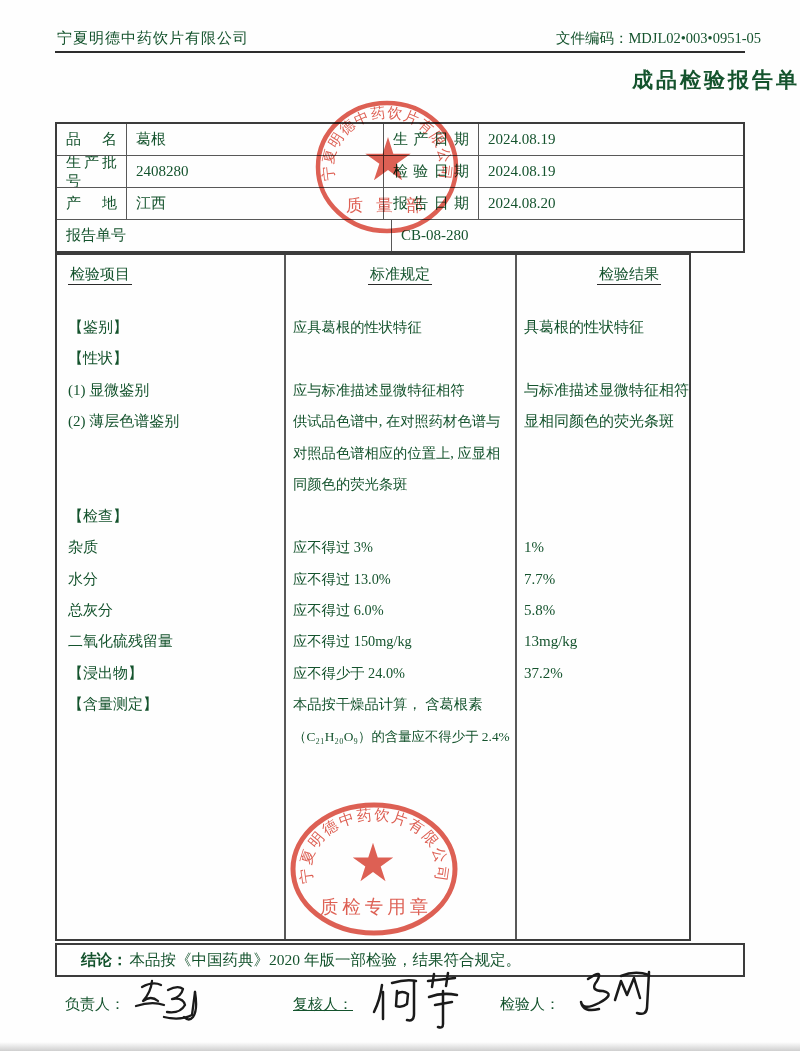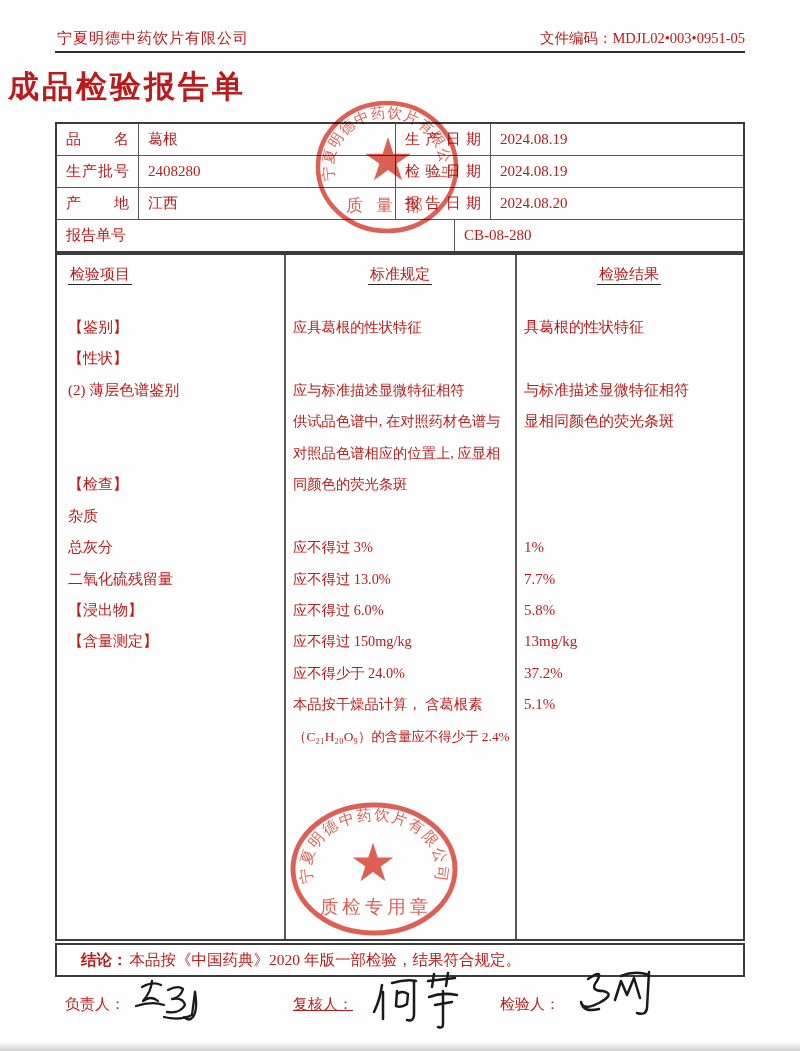--- a/index.html
+++ b/index.html
@@ -1,41 +1,41 @@
 <!DOCTYPE html>
 <html><head>
 <meta charset="utf-8">
 <style>
   html,body { margin:0; padding:0; background:#ffffff; }
   .page {
     position:relative; width:800px; height:1051px; margin:0 auto;
     background:#fefefe; overflow:hidden;
-    font-family:"Liberation Serif","DejaVu Serif",serif; color:#b91c1c;
+    font-family:"Liberation Serif","DejaVu Serif",serif; color:#14532d;
   }
   
   .hdr-left  { position:absolute; left:57px;  top:29px; font-size:15px; letter-spacing:1px; }
-  .hdr-right { position:absolute; right:55px; top:29px; font-size:14.5px; }
+  .hdr-right { position:absolute; right:39px; top:29px; font-size:14.5px; }
   .hdr-rule  { position:absolute; left:55px; right:55px; top:51px; height:2px; background:#2d2d2d; }
-  .title { position:absolute; left:8px; right:0; top:66px; text-align:left;
-           font-size:31px; font-weight:bold; letter-spacing:3px; }
+  .title { position:absolute; left:8px; right:0; top:66px; text-align:right;
+           font-size:21px; font-weight:bold; letter-spacing:3px; }
   
   .info { position:absolute; left:55px; top:122px; width:690px; box-sizing:border-box;
           border:2px solid #3c3c3c; }
   .irow { display:flex; height:31px; border-bottom:1.5px solid #585858; }
   .irow:last-child { border-bottom:none; }
   .icell { box-sizing:border-box; border-right:1.5px solid #585858; display:flex;
            align-items:center; padding:0 9px; font-size:15px; overflow:hidden; }
   .icell.last { border-right:none; flex:1; }
-  .w-l-label { width:82px; }
+  .w-l-label { width:70px; }
   .w-l-value { width:257px; }
   .w-r-label { width:95px; }
-  .w-rep     { width:398px; }
+  .w-rep     { width:335px; }
   .jl { display:inline-block; width:100%; text-align:justify; text-align-last:justify; }
   
-  .main { position:absolute; left:55px; top:253px; width:690px; height:688px;
+  .main { position:absolute; left:55px; top:253px; width:636px; height:688px;
           box-sizing:border-box; border:2px solid #3c3c3c; }
   .vdiv { position:absolute; top:0; bottom:0; width:1.5px; background:#585858; }
   .v1 { left:227px; } .v2 { left:458px; }
   .mhead { position:absolute; top:10px; font-size:15px; }
   .mhead span { border-bottom:1.2px solid #2a2a2a; padding:0 2px 2px 2px; }
   .h1 { left:11px; }
   .h2 { left:227px; width:232px; text-align:center; }
   .h3 { left:458px; width:228px; text-align:center; }
   .mcol { position:absolute; top:57px; }
   .c1 { left:11px;  width:212px; }
@@ -117,25 +117,27 @@
   <div class="main">
     <div class="vdiv v1"></div>
     <div class="vdiv v2"></div>
     <div class="mhead h1"><span>检验项目</span></div>
     <div class="mhead h2"><span>标准规定</span></div>
     <div class="mhead h3"><span>检验结果</span></div>
 
     <div class="mcol c1">
       <div class="ln">【鉴别】</div>
       <div class="ln">【性状】</div>
+      <div class="ln">(1) 显微鉴别</div>
       <div class="ln">(2) 薄层色谱鉴别</div>
       <div class="ln"></div>
       <div class="ln"></div>
       <div class="ln">【检查】</div>
       <div class="ln">杂质</div>
+      <div class="ln">水分</div>
       <div class="ln">总灰分</div>
       <div class="ln">二氧化硫残留量</div>
       <div class="ln">【浸出物】</div>
       <div class="ln">【含量测定】</div>
       <div class="ln"></div>
     </div>
 
     <div class="mcol c2">
       <div class="ln">应具葛根的性状特征</div>
       <div class="ln"></div>
@@ -159,21 +161,20 @@
       <div class="ln">与标准描述显微特征相符</div>
       <div class="ln">显相同颜色的荧光条斑</div>
       <div class="ln"></div>
       <div class="ln"></div>
       <div class="ln"></div>
       <div class="ln">1%</div>
       <div class="ln">7.7%</div>
       <div class="ln">5.8%</div>
       <div class="ln">13mg/kg</div>
       <div class="ln">37.2%</div>
-      <div class="ln">5.1%</div>
       <div class="ln"></div>
     </div>
   </div>
 
   <svg class="stamp" style="left:274px;top:797px;" width="200" height="148" xmlns="http://www.w3.org/2000/svg">
     <ellipse cx="100" cy="72" rx="81" ry="64" fill="none" stroke-width="5" stroke="#da4a3c"></ellipse>
     <path id="arcBottom" d="M 41 89 A 63 49 0 1 1 159 89" fill="none"></path>
     <text font-size="15" letter-spacing="2" fill="#da4a3c">
       <textPath href="#arcBottom" startOffset="50%" text-anchor="middle">宁夏明德中药饮片有限公司</textPath>
     </text>

